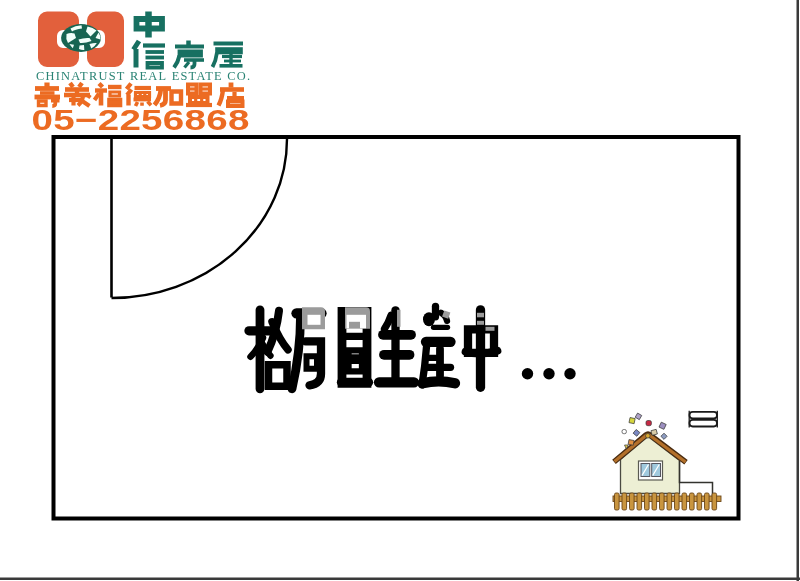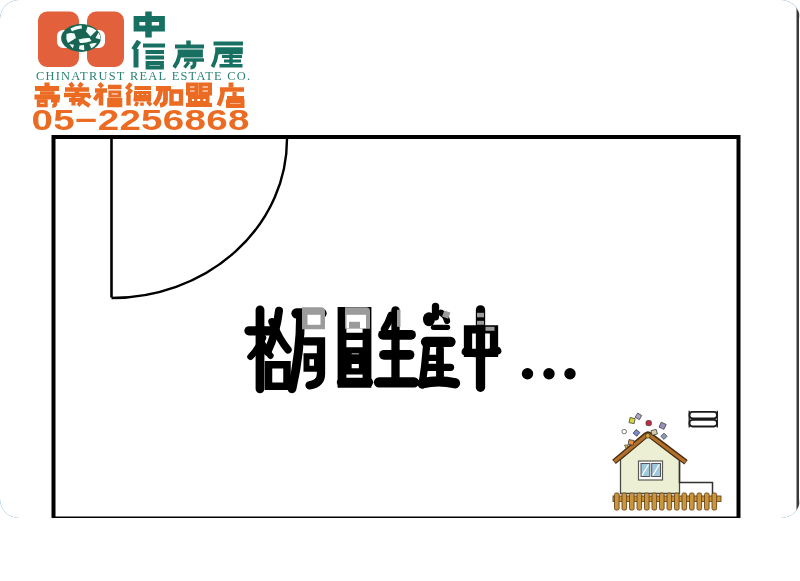--- a/index.html
+++ b/index.html
@@ -1,16 +1,16 @@
 <!DOCTYPE html>
 <html><head>
 <meta charset="utf-8">
 <style>
 html,body{margin:0;padding:0;background:#fff;}
-#page{position:relative;width:800px;height:518px;background:#0369a1;overflow:hidden;font-family:"Liberation Sans",sans-serif;border-radius:19px;}
+#page{position:relative;width:800px;height:581px;background:#0369a1;overflow:hidden;font-family:"Liberation Sans",sans-serif;}
 svg{position:absolute;left:0;top:0;}
 </style>
 </head>
 <body>
 <div id="page">
 <svg width="800" height="581" viewBox="0 0 800 581">
 
 <rect x="0" y="0" width="800" height="581" fill="#ffffff"></rect>
 
 <rect x="796.5" y="0" width="2.5" height="581" fill="#3a3a3a"></rect>

